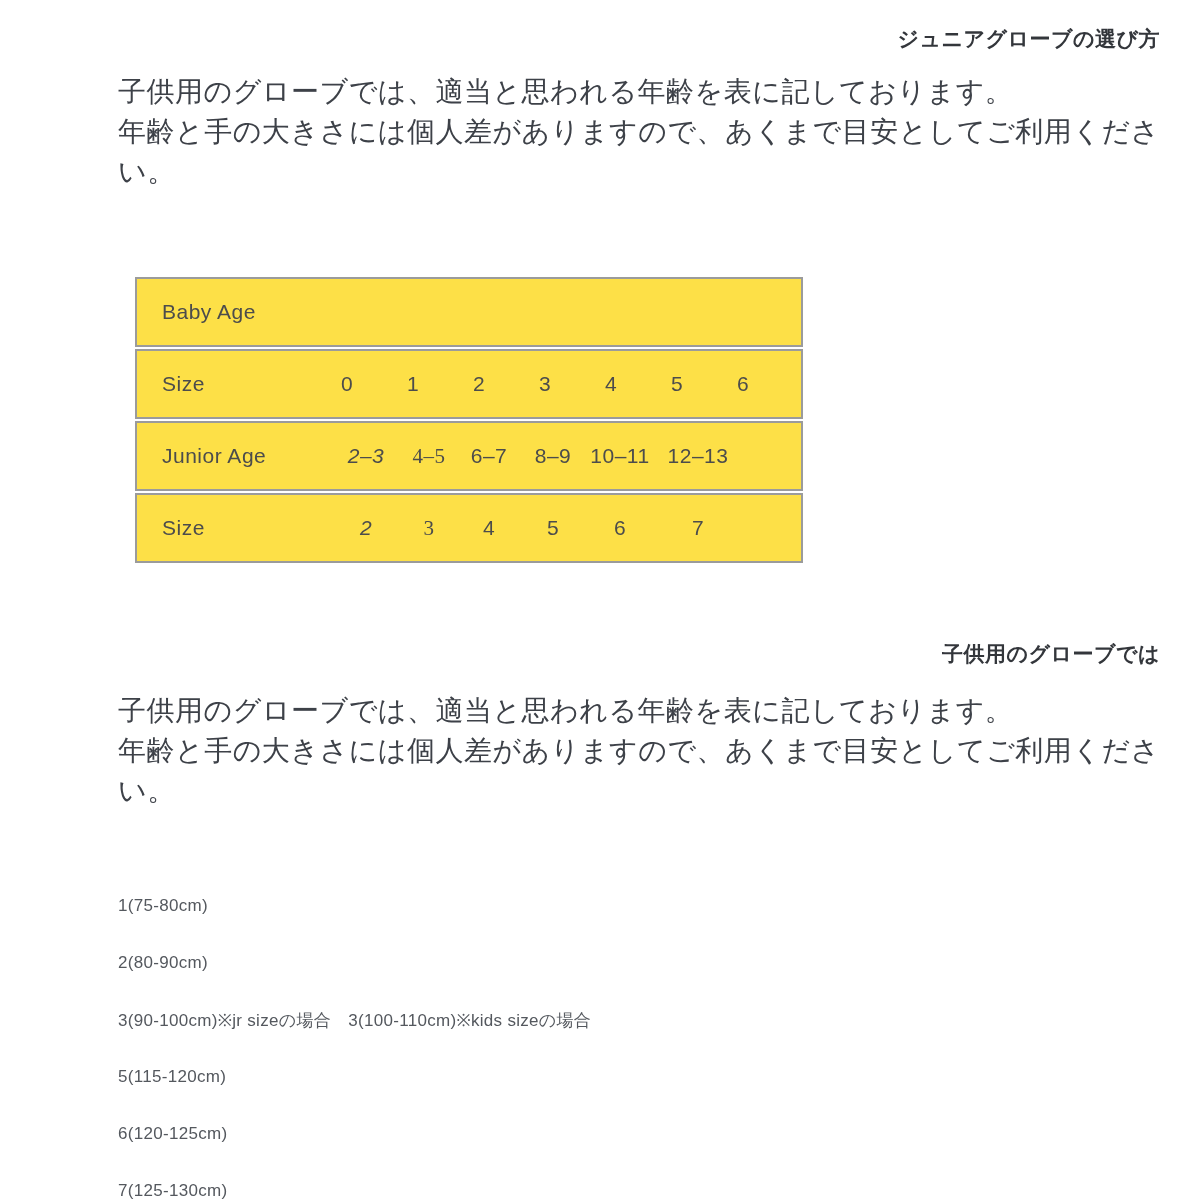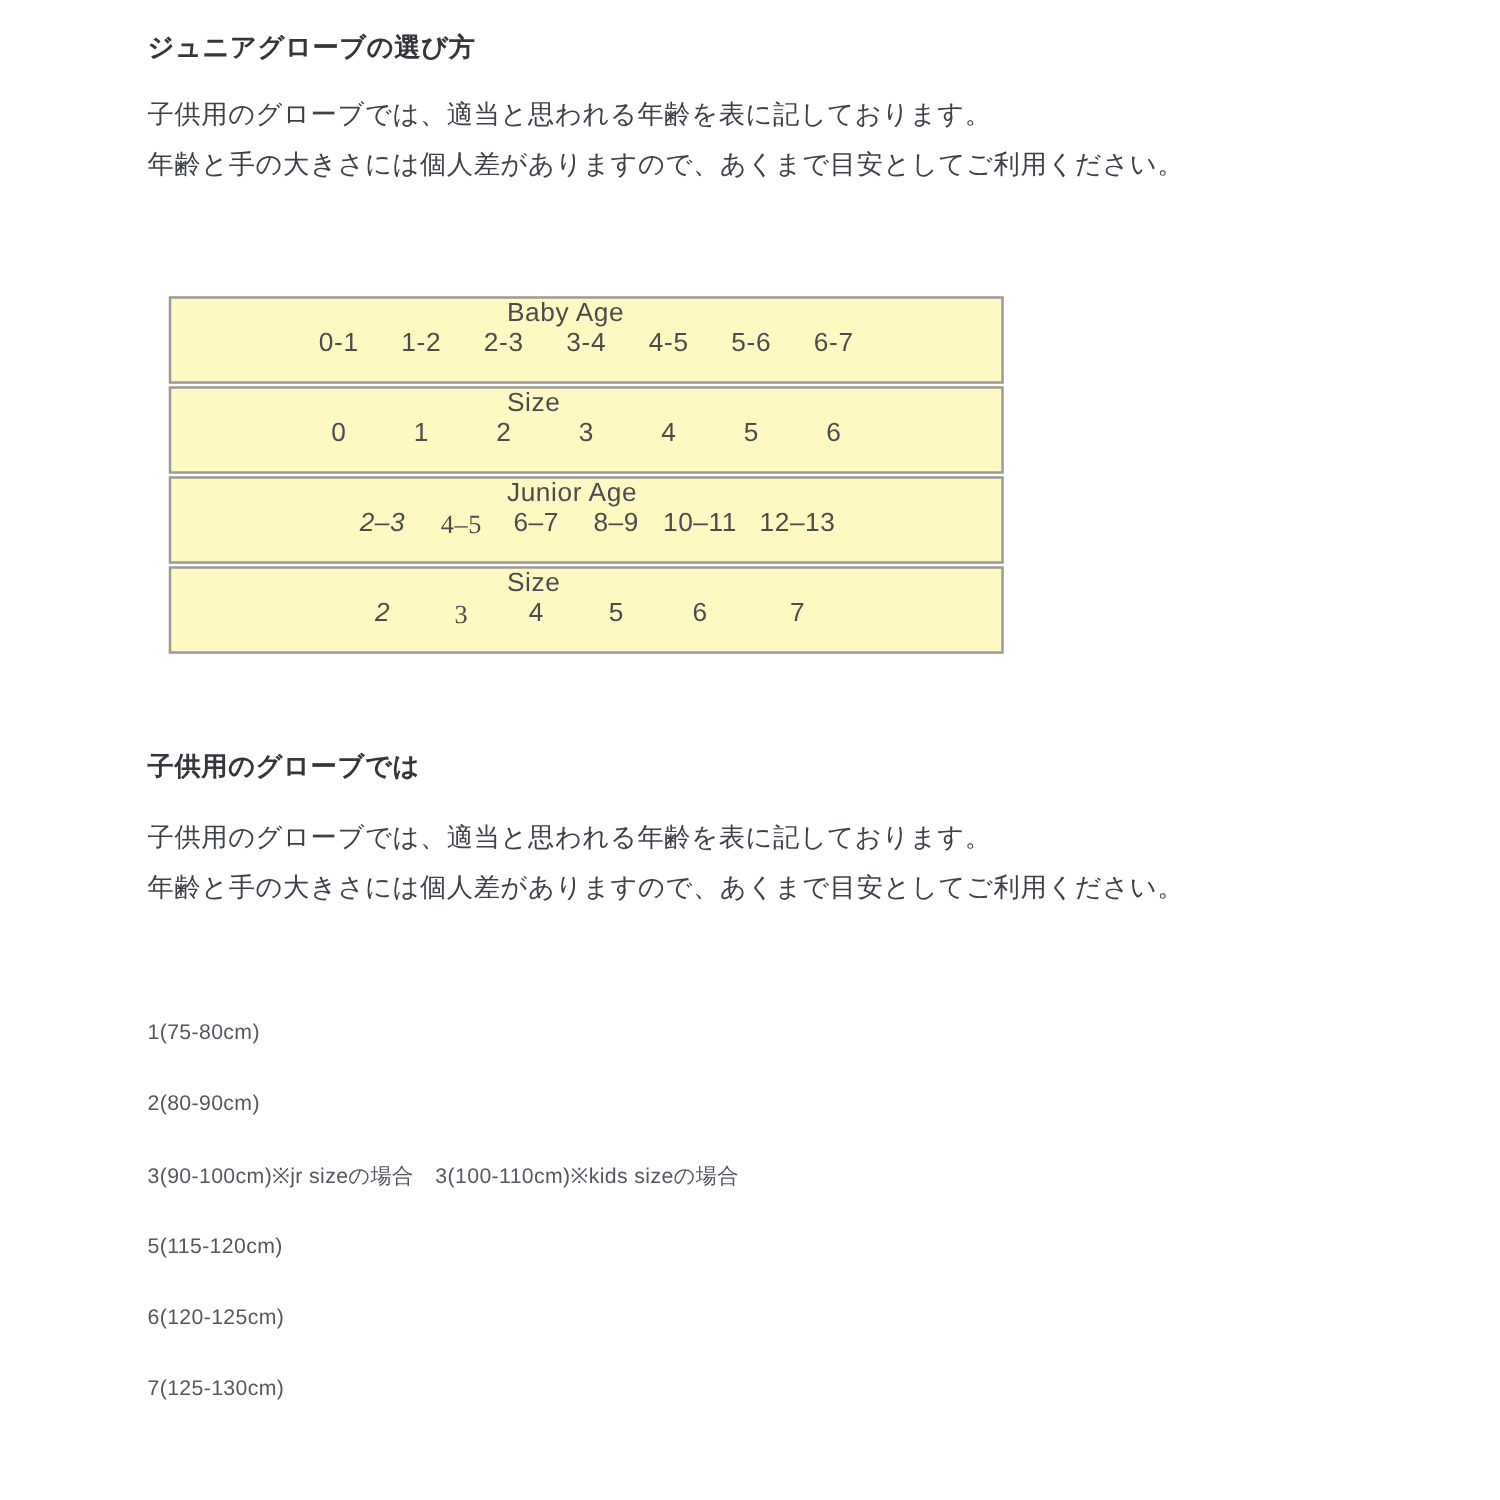--- a/index.html
+++ b/index.html
@@ -16,50 +16,50 @@
   .page {
     padding: 28px 40px 0 118px;
   }
   .section-title {
     margin: 0;
     font-size: 21px;
     line-height: 22px;
     font-weight: bold;
     color: #33363b;
     letter-spacing: 0.5px;
+    text-align: right;
   }
   .body-text {
     margin: 0;
-    font-size: 21px;
+    font-size: 28px;
     line-height: 40px;
     color: #3d4148;
     letter-spacing: 0.5px;
   }
   .desc-first { margin-top: 22px; }
   .desc-first-2 { margin-top: 26px; }
 
   
   .size-table {
     margin-top: 85px;
     margin-left: 17px;
     width: 668px;
   }
   .trow {
     box-sizing: border-box;
     width: 668px;
     height: 70px;
     border: 2px solid #9b9b9b;
     margin-bottom: 2px;
-    background: #fef9c3;
+    background: #fde047;
     display: flex;
     align-items: center;
     font-size: 21px;
     color: #4c4c4c;
     letter-spacing: 0.5px;
-    flex-direction: column;
   }
   .rlabel {
     flex: none;
     width: 152px;
     padding-left: 25px;
     white-space: nowrap;
   }
   .cells { display: flex; flex: none; }
   .cell { flex: none; text-align: center; white-space: nowrap; }
   .baby .cell { width: 66px; }
@@ -92,29 +92,20 @@
 <div class="page">
 
   <h2 class="section-title">ジュニアグローブの選び方</h2>
 
   <p class="body-text desc-first">子供用のグローブでは、適当と思われる年齢を表に記しております。</p>
   <p class="body-text">年齢と手の大きさには個人差がありますので、あくまで目安としてご利用ください。</p>
 
   <div class="size-table" id="size-table">
       <div class="trow baby">
         <span class="rlabel">Baby Age</span>
-        <span class="cells">
-          <span class="cell">0-1</span>
-          <span class="cell">1-2</span>
-          <span class="cell">2-3</span>
-          <span class="cell">3-4</span>
-          <span class="cell">4-5</span>
-          <span class="cell">5-6</span>
-          <span class="cell">6-7</span>
-        </span>
       </div>
       <div class="trow baby">
         <span class="rlabel">Size</span>
         <span class="cells">
           <span class="cell">0</span>
           <span class="cell">1</span>
           <span class="cell">2</span>
           <span class="cell">3</span>
           <span class="cell">4</span>
           <span class="cell">5</span>

